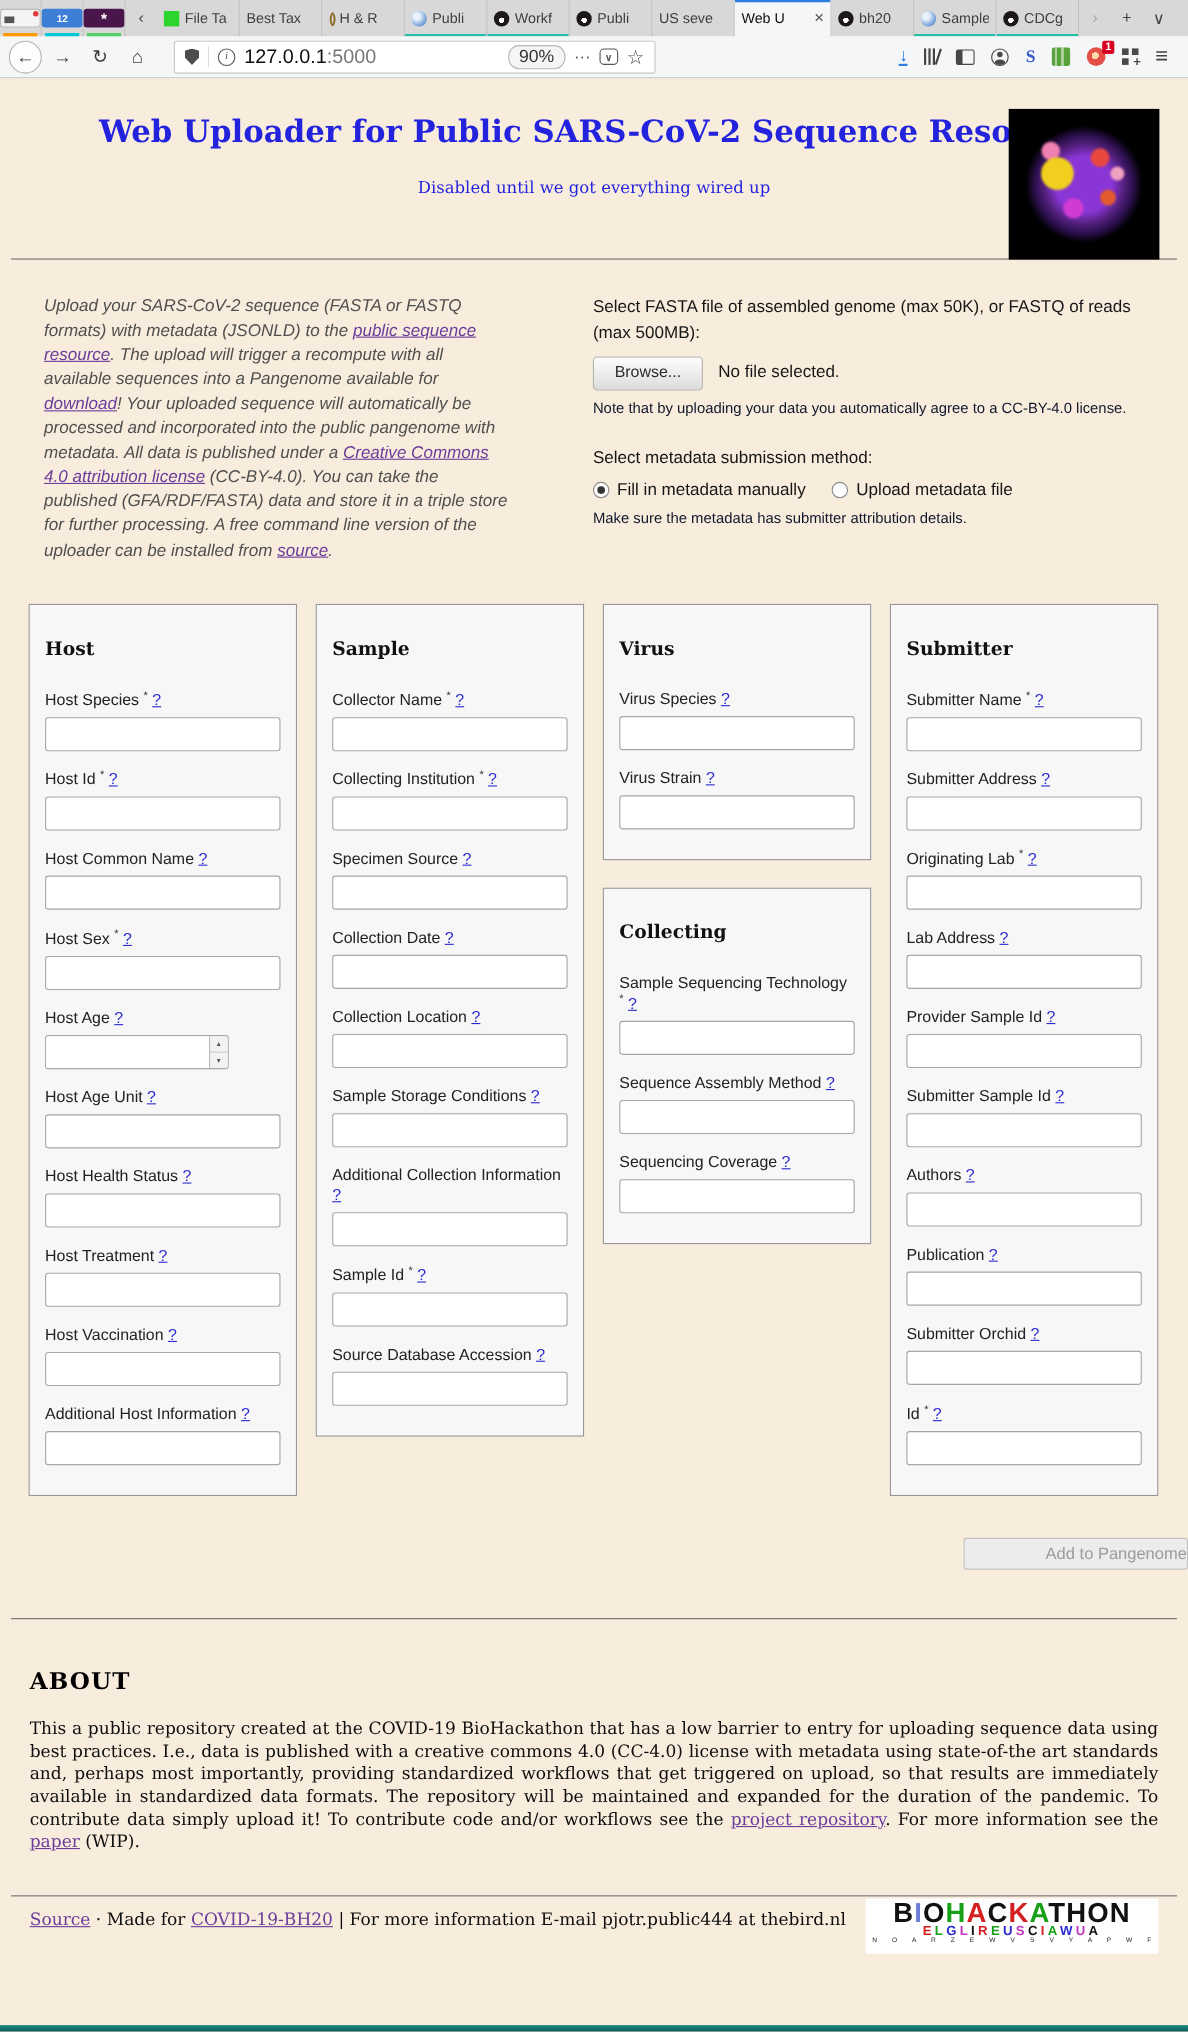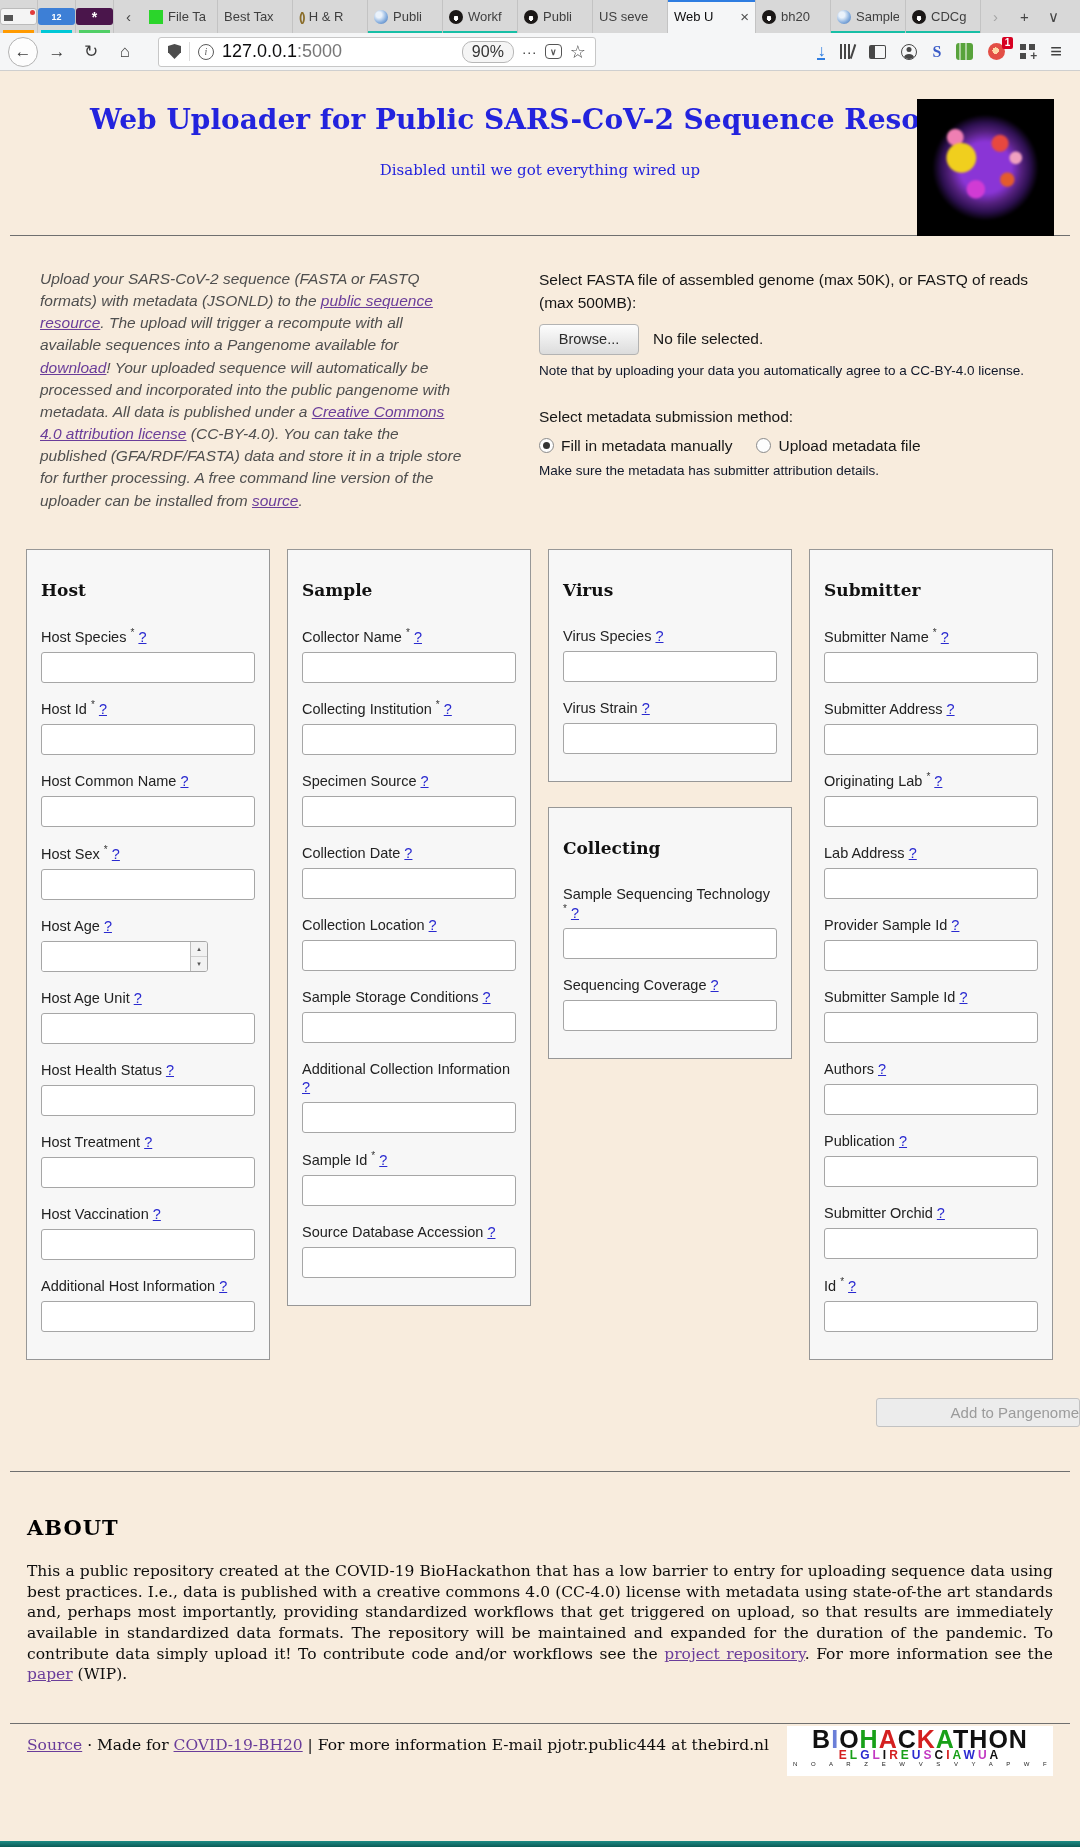--- a/index.html
+++ b/index.html
@@ -338,20 +338,21 @@
       </div>
       <div class="form-col">
         <div class="fieldset">
           <h3 class="fs-legend">Virus</h3>
           <div class="field"><label class="f-label">Virus Species <a class="help">?</a></label><input class="txt" type="text" style=""></div>
           <div class="field"><label class="f-label">Virus Strain <a class="help">?</a></label><input class="txt" type="text" style=""></div>
         </div>
         <div class="fieldset">
           <h3 class="fs-legend">Collecting</h3>
           <div class="field"><label class="f-label">Sample Sequencing Technology <sup class="req">*</sup> <a class="help">?</a></label><input class="txt" type="text" style=""></div>
+          <div class="field"><label class="f-label">Sequence Assembly Method <a class="help">?</a></label><input class="txt" type="text" style=""></div>
           <div class="field"><label class="f-label">Sequencing Coverage <a class="help">?</a></label><input class="txt" type="text" style=""></div>
         </div>
       </div>
       <div class="form-col">
         <div class="fieldset">
           <h3 class="fs-legend">Submitter</h3>
           <div class="field"><label class="f-label">Submitter Name <sup class="req">*</sup> <a class="help">?</a></label><input class="txt" type="text" style=""></div>
           <div class="field"><label class="f-label">Submitter Address <a class="help">?</a></label><input class="txt" type="text" style=""></div>
           <div class="field"><label class="f-label">Originating Lab <sup class="req">*</sup> <a class="help">?</a></label><input class="txt" type="text" style=""></div>
           <div class="field"><label class="f-label">Lab Address <a class="help">?</a></label><input class="txt" type="text" style=""></div>

